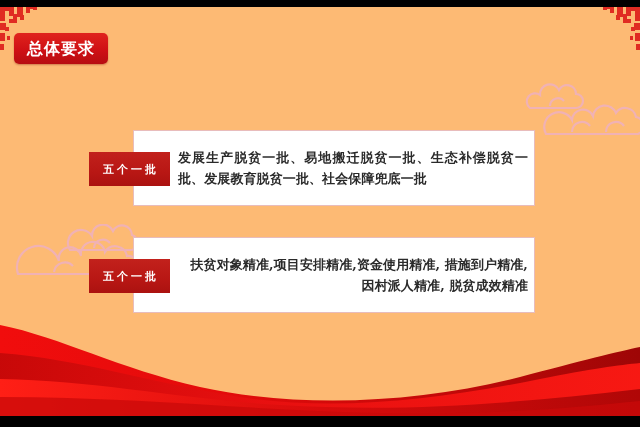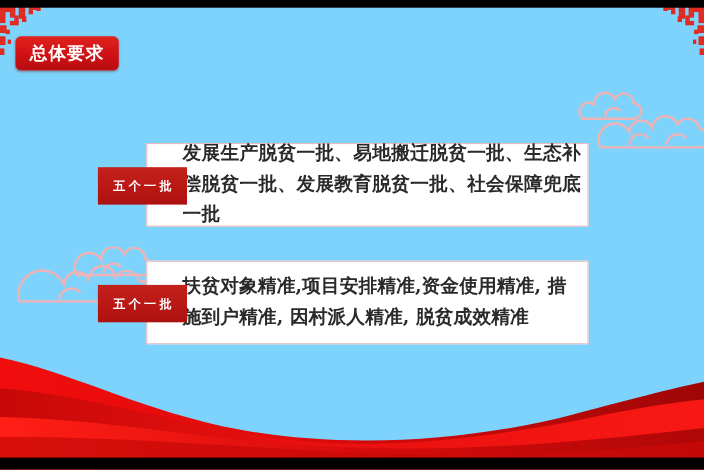--- a/index.html
+++ b/index.html
@@ -4,21 +4,21 @@
 <style>
   html, body {
     margin: 0;
     padding: 0;
     background: #000;
   }
   .slide {
     position: relative;
     width: 640px;
     height: 427px;
-    background: #7dd3fc;
+    background: #fdba74;
     overflow: hidden;
     font-family: "DejaVu Sans", "Liberation Sans", sans-serif;
   }
 
   
   .letterbox-top {
     position: absolute; left: 0; top: 0;
     width: 640px; height: 7px;
     background: #000000;
     z-index: 60;
@@ -110,33 +110,33 @@
     font-weight: bold;
     letter-spacing: 3px;
     text-indent: 3px;
     white-space: nowrap;
     line-height: 1;
     text-align: right;
   }
 
   .row-text {
     position: absolute;
-    left: 32px;
+    left: 44px;
     right: 6px;
     top: 50%;
     transform: translateY(-50%);
     color: #2a2a2a;
-    font-size: 17px;
+    font-size: 13px;
     font-weight: bold;
     line-height: 1.62;
     letter-spacing: 0.1px;
     text-align: justify;
     font-family: "DejaVu Serif", "Liberation Serif", serif;
   }
-  .row-2 .row-text { text-align: left; }
+  .row-2 .row-text { text-align: right; }
 </style>
 </head>
 <body>
 
 <div class="slide">
 
   <div class="letterbox-top"></div>
 
   <svg class="fret fret-tl" viewBox="0 0 46 44">
     <g fill="#e02b22">

